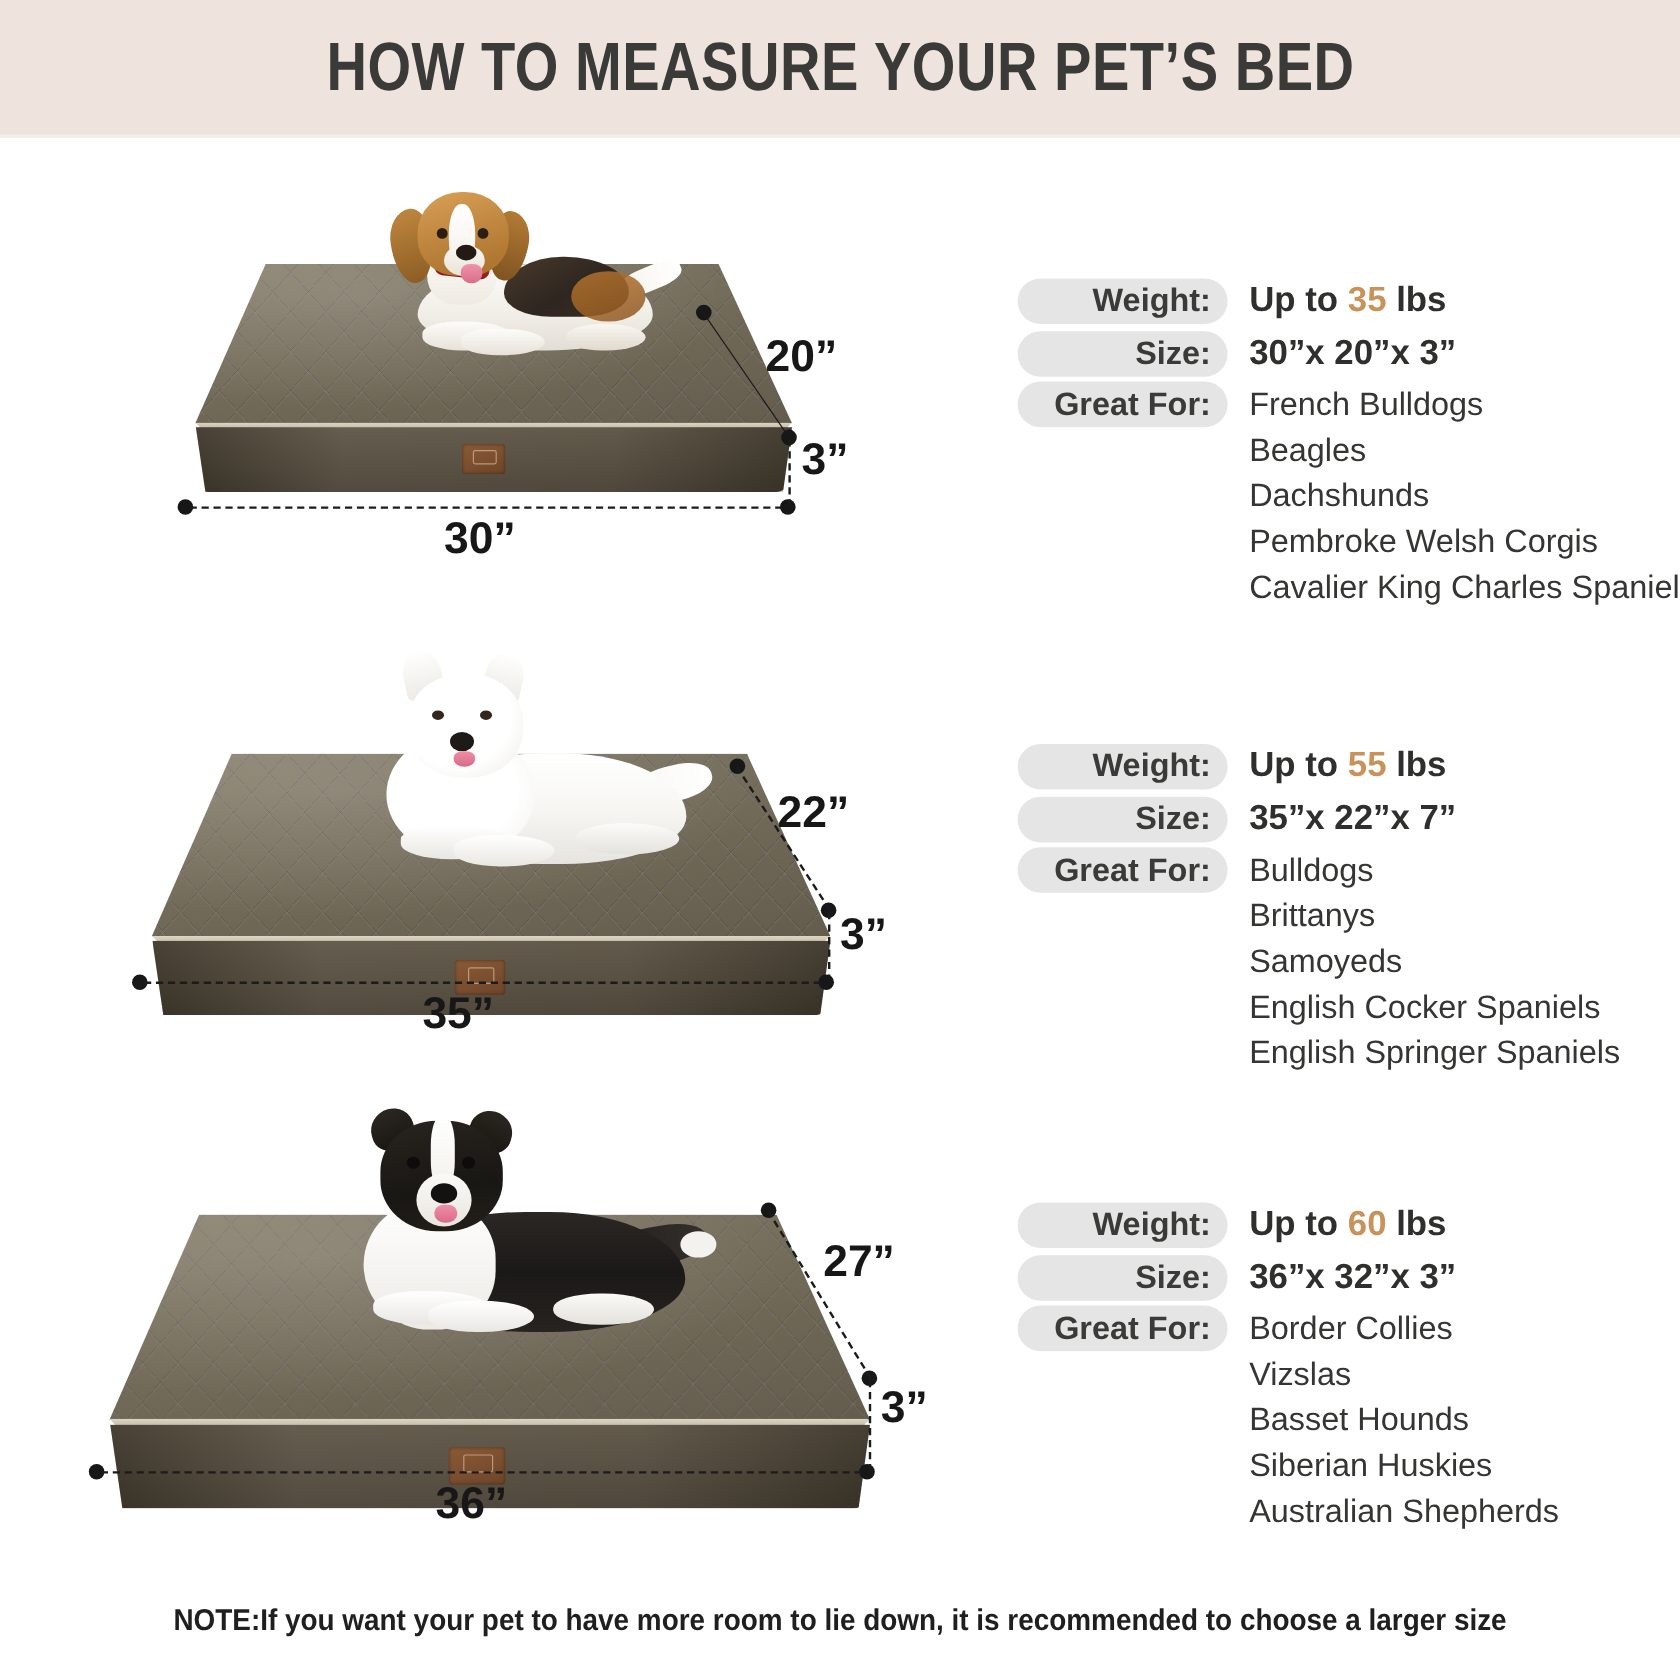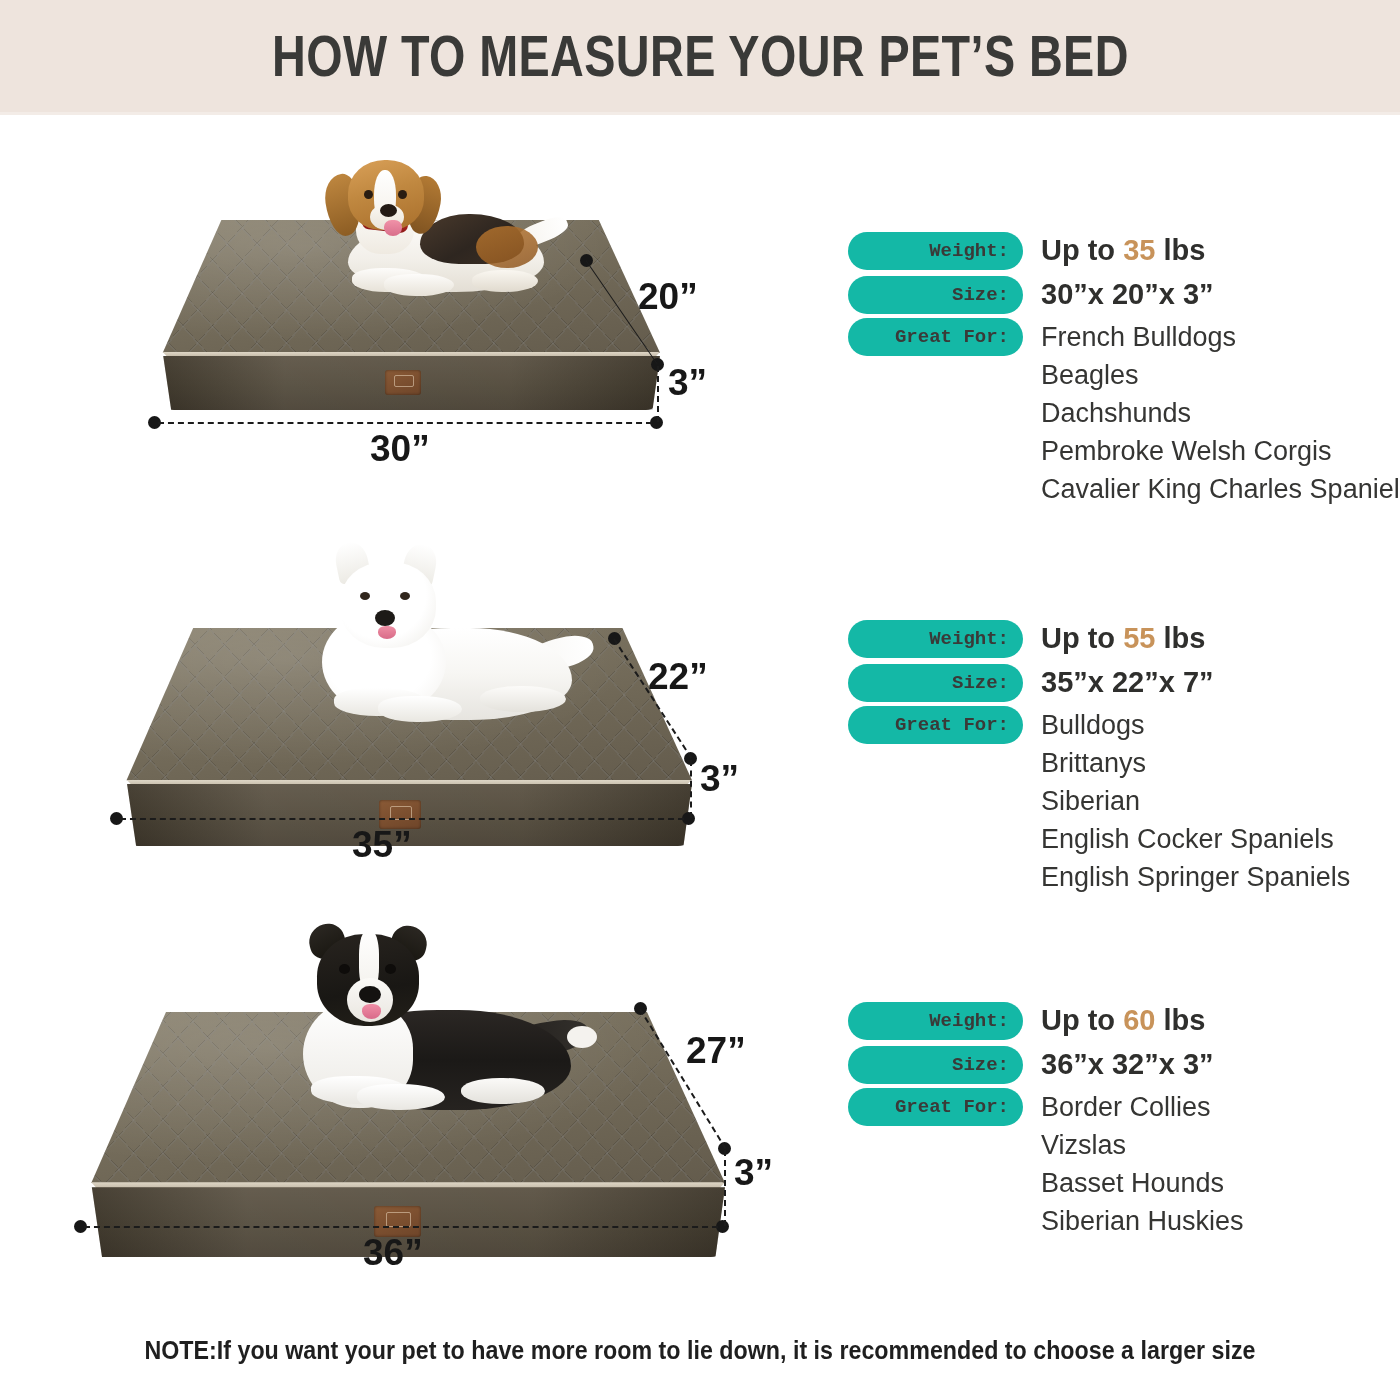--- a/index.html
+++ b/index.html
@@ -212,25 +212,25 @@
     white-space:nowrap;font-family:"Liberation Sans", sans-serif;}
 
   
   .spec{position:absolute;}
   #spec-0{left:848px;top:80px;}
   #spec-1{left:848px;top:108px;}
   #spec-2{left:848px;top:110px;}
 
   .spec-line{display:flex;align-items:center;height:41px;margin-bottom:3px;}
   .pill{
-    width:175px;height:38px;border-radius:19px;background:#14b8a6;
+    width:175px;height:38px;border-radius:19px;background:#e5e5e5;
     display:flex;align-items:center;justify-content:flex-end;
     padding-right:14px;box-sizing:border-box;
-    font-size:19px;font-weight:bold;color:#3a3a38;
-    font-family:Liberation Mono, monospace;
+    font-size:27px;font-weight:bold;color:#3a3a38;
+    font-family:Liberation Sans, sans-serif;
   }
   .spec-val{margin-left:18px;font-size:29px;color:#2f2f2d;font-weight:bold;white-space:nowrap;}
   .spec-val .num{color:#c8935a;}
   .spec-greatfor{display:flex;align-items:flex-start;}
   .spec-greatfor .pill{flex:0 0 auto;text-align:center;}
   .spec-greatfor .gf-items{margin-left:18px;}
   .gf-item{font-size:27px;color:#353533;line-height:38px;white-space:nowrap;}
 
   
   .footer-note{
@@ -369,21 +369,21 @@
     </div>
     <div class="spec-line">
       <div class="pill">Size:</div>
       <div class="spec-val">35”x 22”x 7”</div>
     </div>
     <div class="spec-greatfor">
       <div class="pill">Great For:</div>
       <div class="gf-items">
         <div class="gf-item">Bulldogs</div>
         <div class="gf-item">Brittanys</div>
-        <div class="gf-item">Siberian</div>
+        <div class="gf-item">Samoyeds</div>
         <div class="gf-item">English Cocker Spaniels</div>
         <div class="gf-item">English Springer Spaniels</div>
       </div>
     </div>
   </div>
 </div>
 
 <div class="row" id="row-2">
 
   <div class="bed-stage" id="bed-stage-2">
@@ -440,18 +440,19 @@
       <div class="pill">Size:</div>
       <div class="spec-val">36”x 32”x 3”</div>
     </div>
     <div class="spec-greatfor">
       <div class="pill">Great For:</div>
       <div class="gf-items">
         <div class="gf-item">Border Collies</div>
         <div class="gf-item">Vizslas</div>
         <div class="gf-item">Basset Hounds</div>
         <div class="gf-item">Siberian Huskies</div>
+        <div class="gf-item">Australian Shepherds</div>
       </div>
     </div>
   </div>
 </div>
 
 <div class="footer-note">NOTE:If you want your pet to have more room to lie down, it is recommended to choose a larger size</div>
 
 </body></html>

